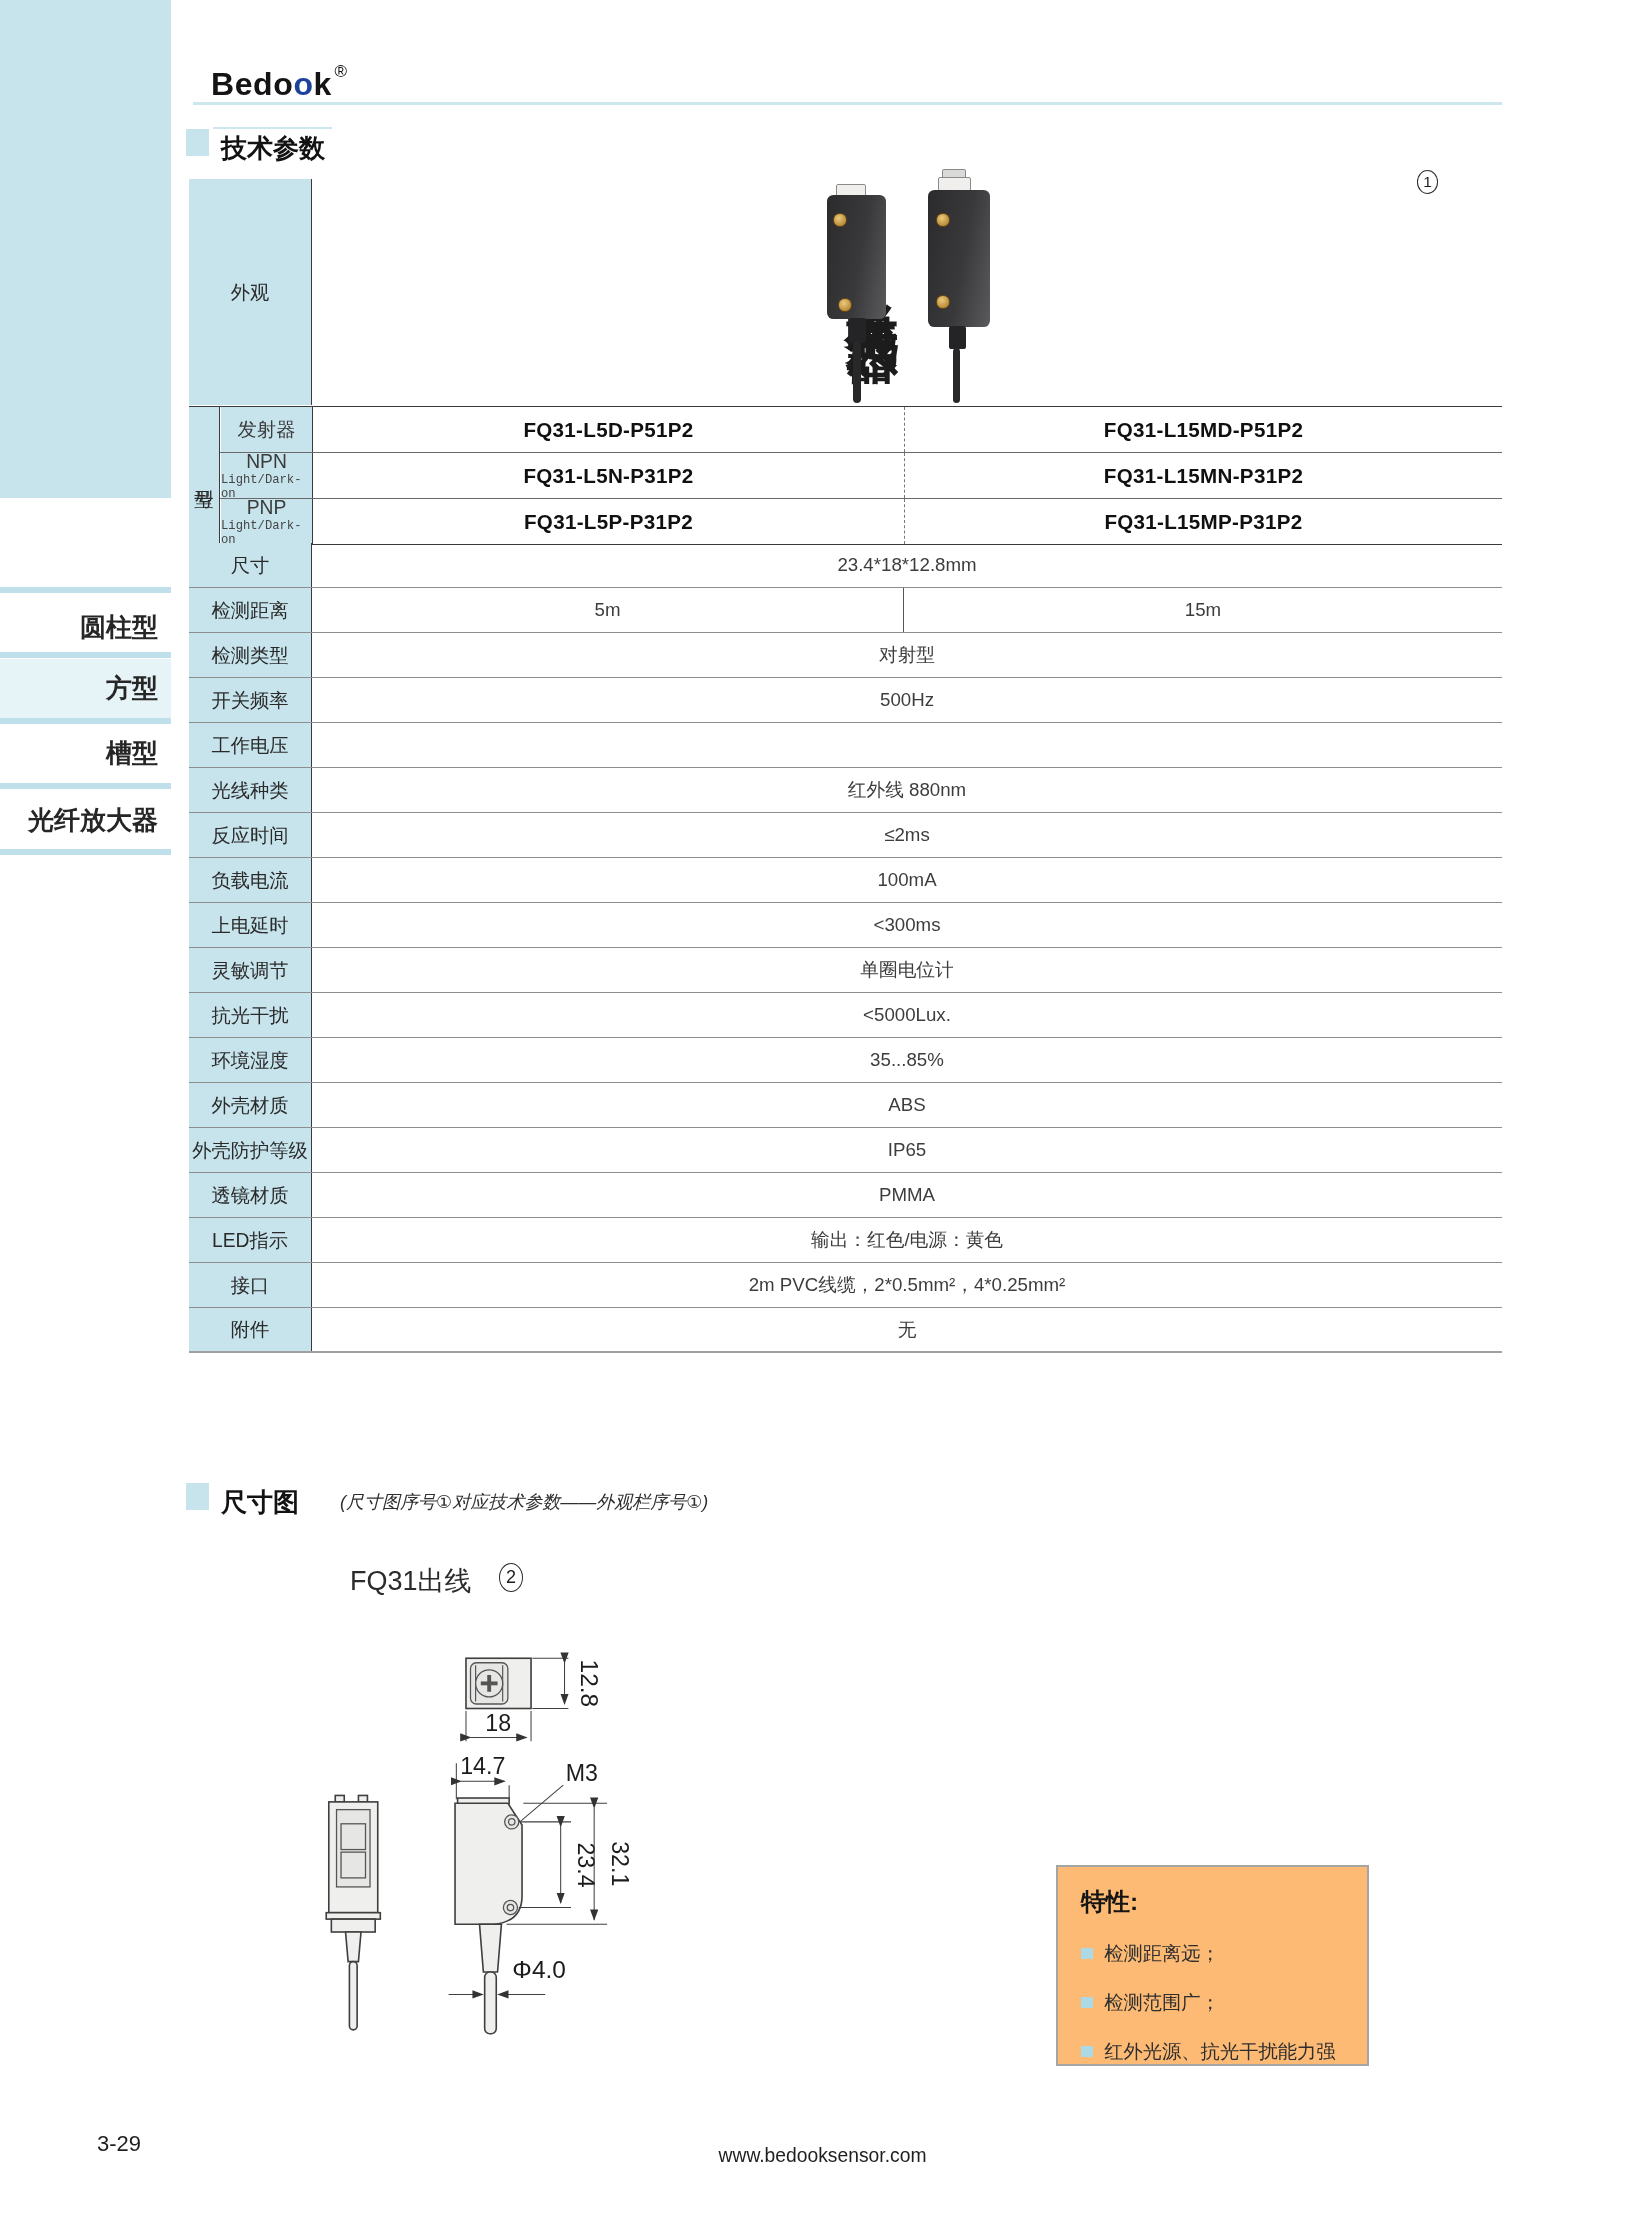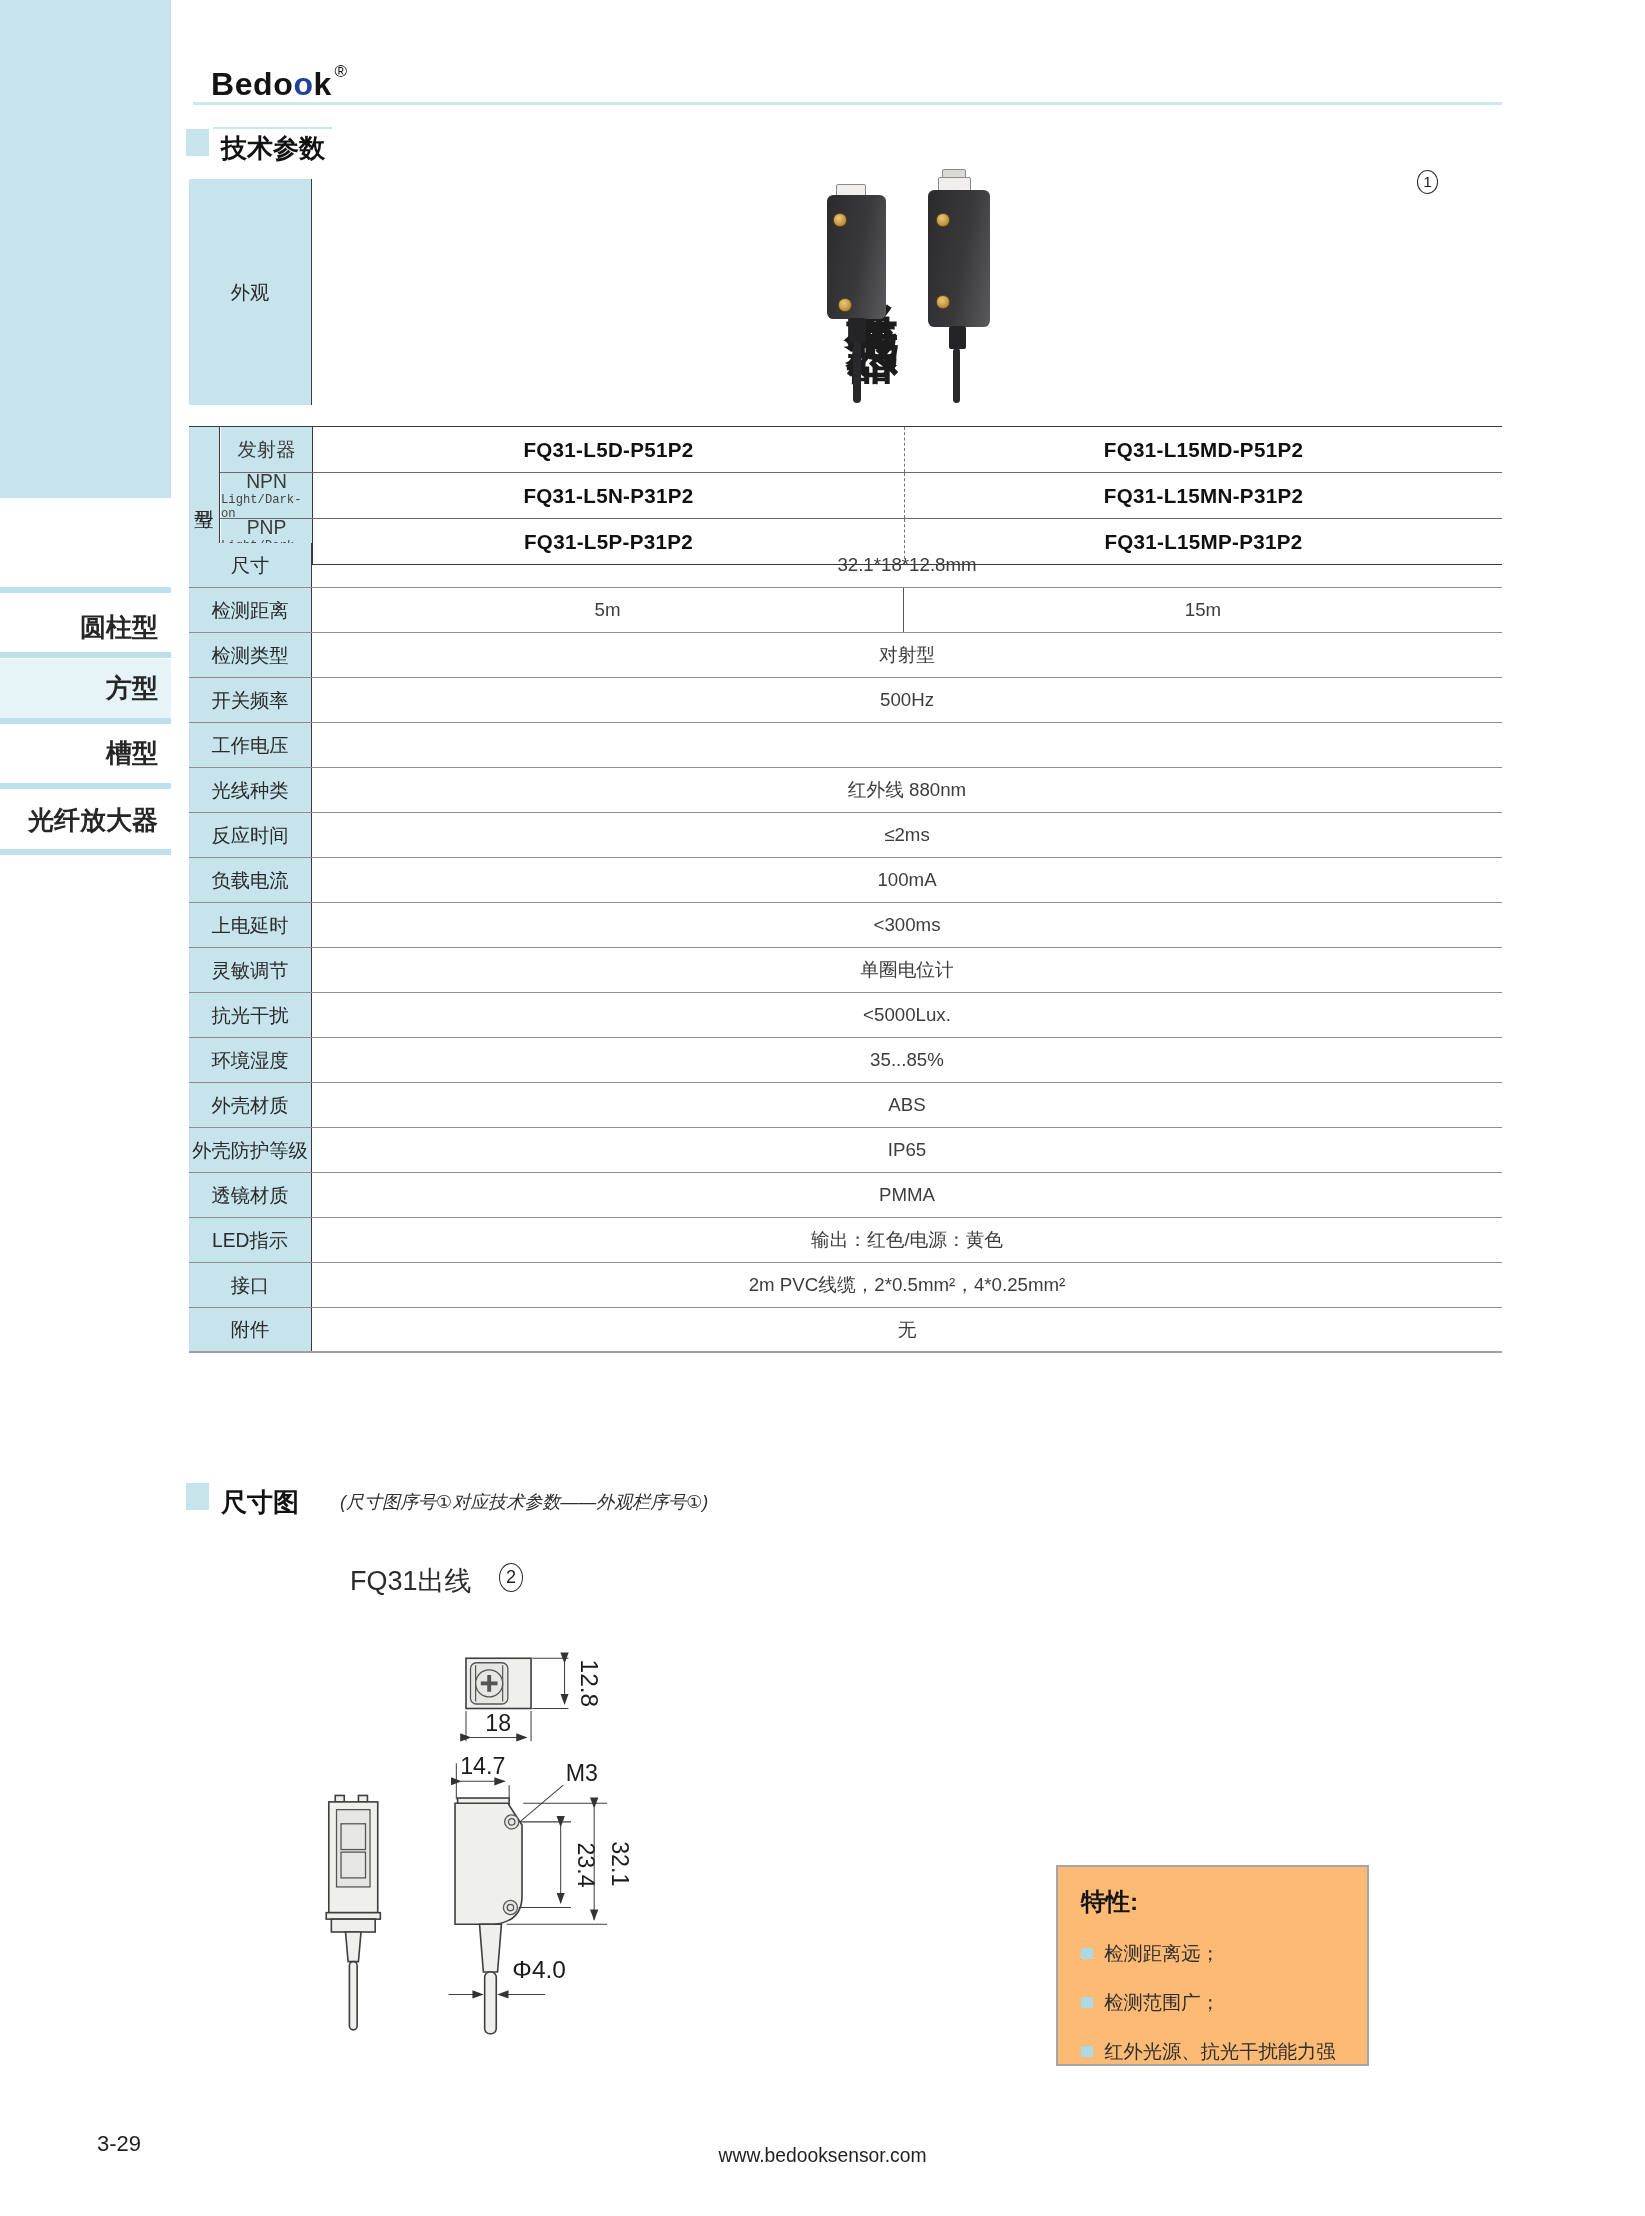--- a/index.html
+++ b/index.html
@@ -123,21 +123,21 @@
     <div class="sensor-cap" style="left:19.3px;top:0px;width:22px;height:9px;background:#d9d9d7;"></div>
     <div class="sensor-cap" style="left:15px;top:7.7px;width:31px;height:14px;"></div>
     <div class="sensor-body" style="left:5.2px;top:20.6px;width:62px;height:137px;"></div>
     <div class="screw" style="left:13px;top:44px;"></div>
     <div class="screw" style="left:13px;top:126px;"></div>
     <div class="stub" style="left:26px;top:157px;width:17px;height:23px;"></div>
     <div class="cable" style="left:30px;top:179px;width:7px;height:55px;"></div>
   </div>
   <div class="abs circ-num" style="left:1417px;top:170px;width:19.3px;height:22px;">1</div>
 
-  <div class="abs models" style="position: absolute; left: 189px; top: 426px; width: 1313px;" id="model-rows">
+  <div class="abs models" style="position: absolute; left: 189px; top: 406px; width: 1313px;" id="model-rows">
     <div class="mg-label">型号</div>
   <div class="model-row">
         <div class="sub-cell">
           <div class="sub-main">发射器</div>
         </div>
         <div class="mv mv-left">FQ31-L5D-P51P2</div>
         <div class="mv mv-right">FQ31-L15MD-P51P2</div>
       </div>
       <div class="model-row">
         <div class="sub-cell">
@@ -153,21 +153,21 @@
           <div class="sub-small">Light/Dark-on</div>
         </div>
         <div class="mv mv-left">FQ31-L5P-P31P2</div>
         <div class="mv mv-right">FQ31-L15MP-P31P2</div>
       </div>
     </div>
 
   <div class="abs specs" id="spec-rows" style="left: 189px; top: 543px; width: 1313px;">
       <div class="spec-row">
         <div class="lbl">尺寸</div>
-        <div class="val">32.1*18*12.8mm</div>
+        <div class="val">23.4*18*12.8mm</div>
       </div>
       <div class="spec-row">
         <div class="lbl">检测距离</div>
         <div class="val half-l">5m</div>
         <div class="val">15m</div>
       </div>
       <div class="spec-row">
         <div class="lbl">检测类型</div>
         <div class="val">对射型</div>
       </div>

